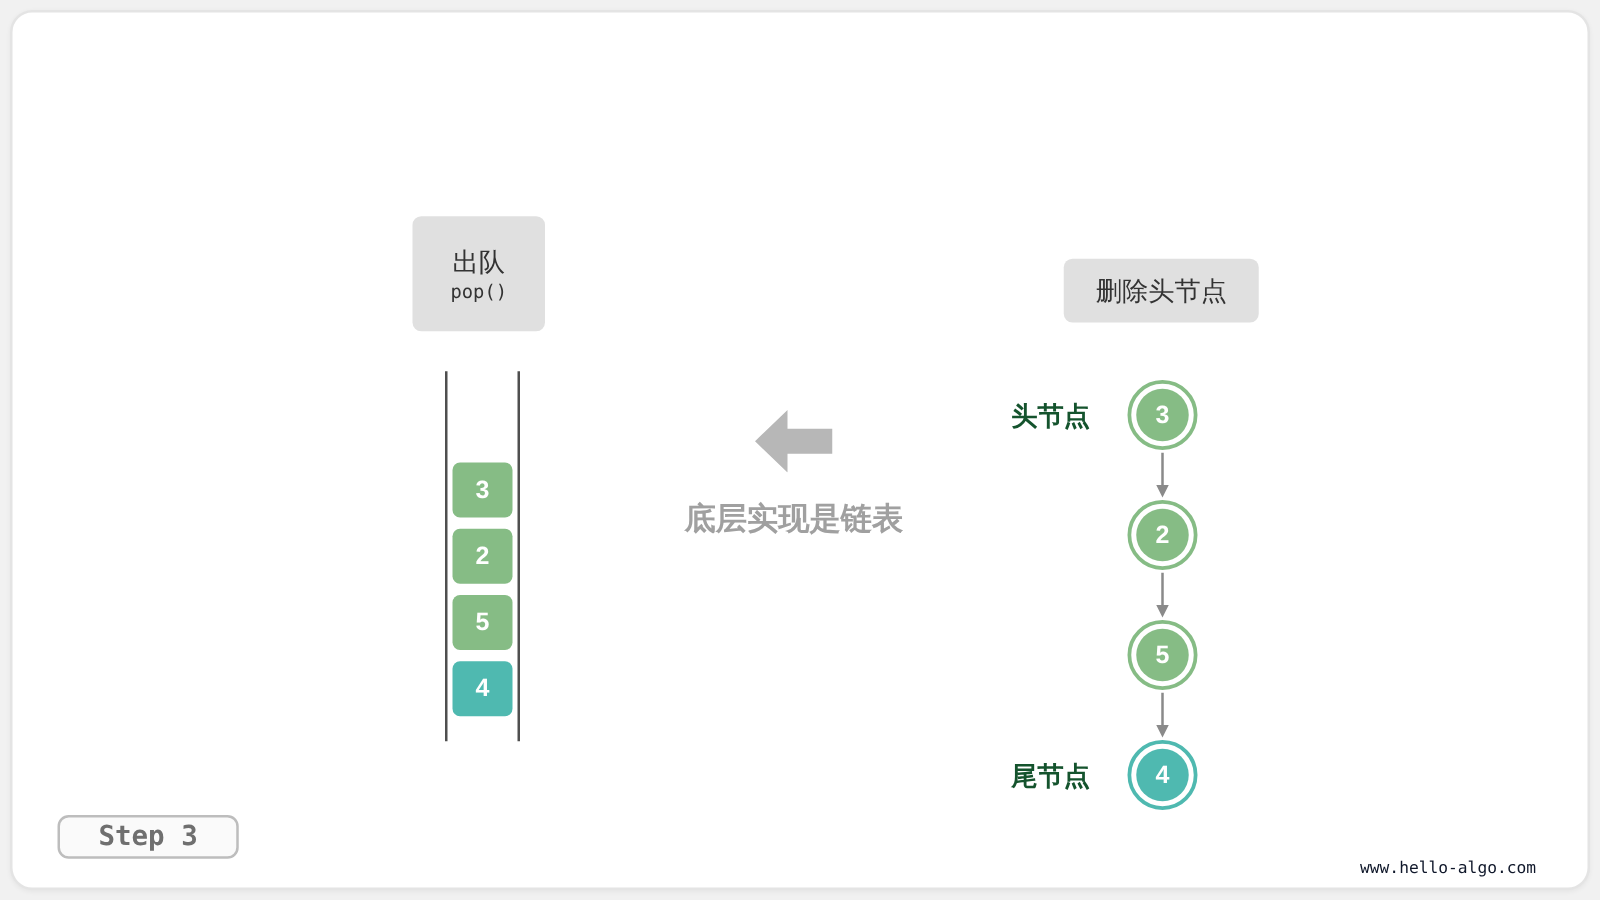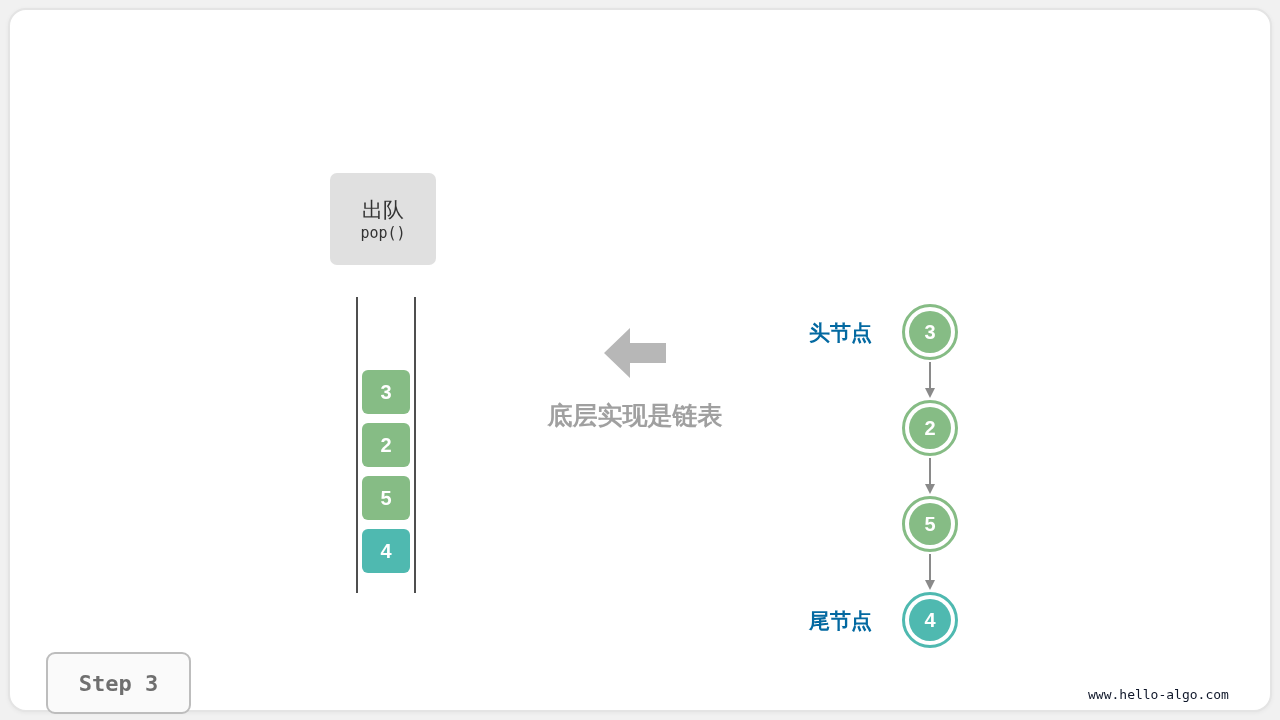--- a/index.html
+++ b/index.html
@@ -93,27 +93,27 @@
   }
   .node.teal { border-color: #4fb9b0; }
   .node.teal .node-inner { background: #4fb9b0; }
   .down-arrow { position: absolute; left: 913px; }
   .side-label {
     position: absolute;
     width: 94px;
     text-align: right;
     font-weight: bold;
     font-size: 21px;
-    color: #0369a1;
+    color: #14532d;
     left: 768px;
   }
   .step-box {
     position: absolute;
     left: 36px; top: 642px;
-    width: 145px; height: 62px;
+    width: 145px; height: 35px;
     background: #fafafa;
     border: 2px solid #bdbdbd;
     border-radius: 9px;
     display: flex; align-items: center; justify-content: center;
     font-family: "DejaVu Sans Mono", monospace;
     font-weight: bold;
     font-size: 22px;
     color: #6f6f6f;
   }
   .watermark {
@@ -140,20 +140,21 @@
   <div class="cell green" style="top:466px">5</div>
   <div class="cell teal" style="top:519px">4</div>
 
   <svg class="big-arrow" width="62" height="50">
     <polygon points="0,25 26,0 26,15 62,15 62,35 26,35 26,50" fill="#b7b7b7"></polygon>
   </svg>
   <div class="caption">
     <div>底层实现是链表</div>
   </div>
 
+  <div class="label-box delete-box">删除头节点</div>
 
   <div class="side-label" style="top:309px">头节点</div>
   <div class="side-label" style="top:597px">尾节点</div>
 
   <div class="node green" style="top:294px">
     <div class="node-inner">3</div>
   </div>
   <svg class="down-arrow" style="top:352px" width="14" height="37">
     <line x1="7" y1="0" x2="7" y2="27" stroke="#8a8a8a" stroke-width="2"></line>
     <polygon points="2,26 12,26 7,36" fill="#8a8a8a"></polygon>

